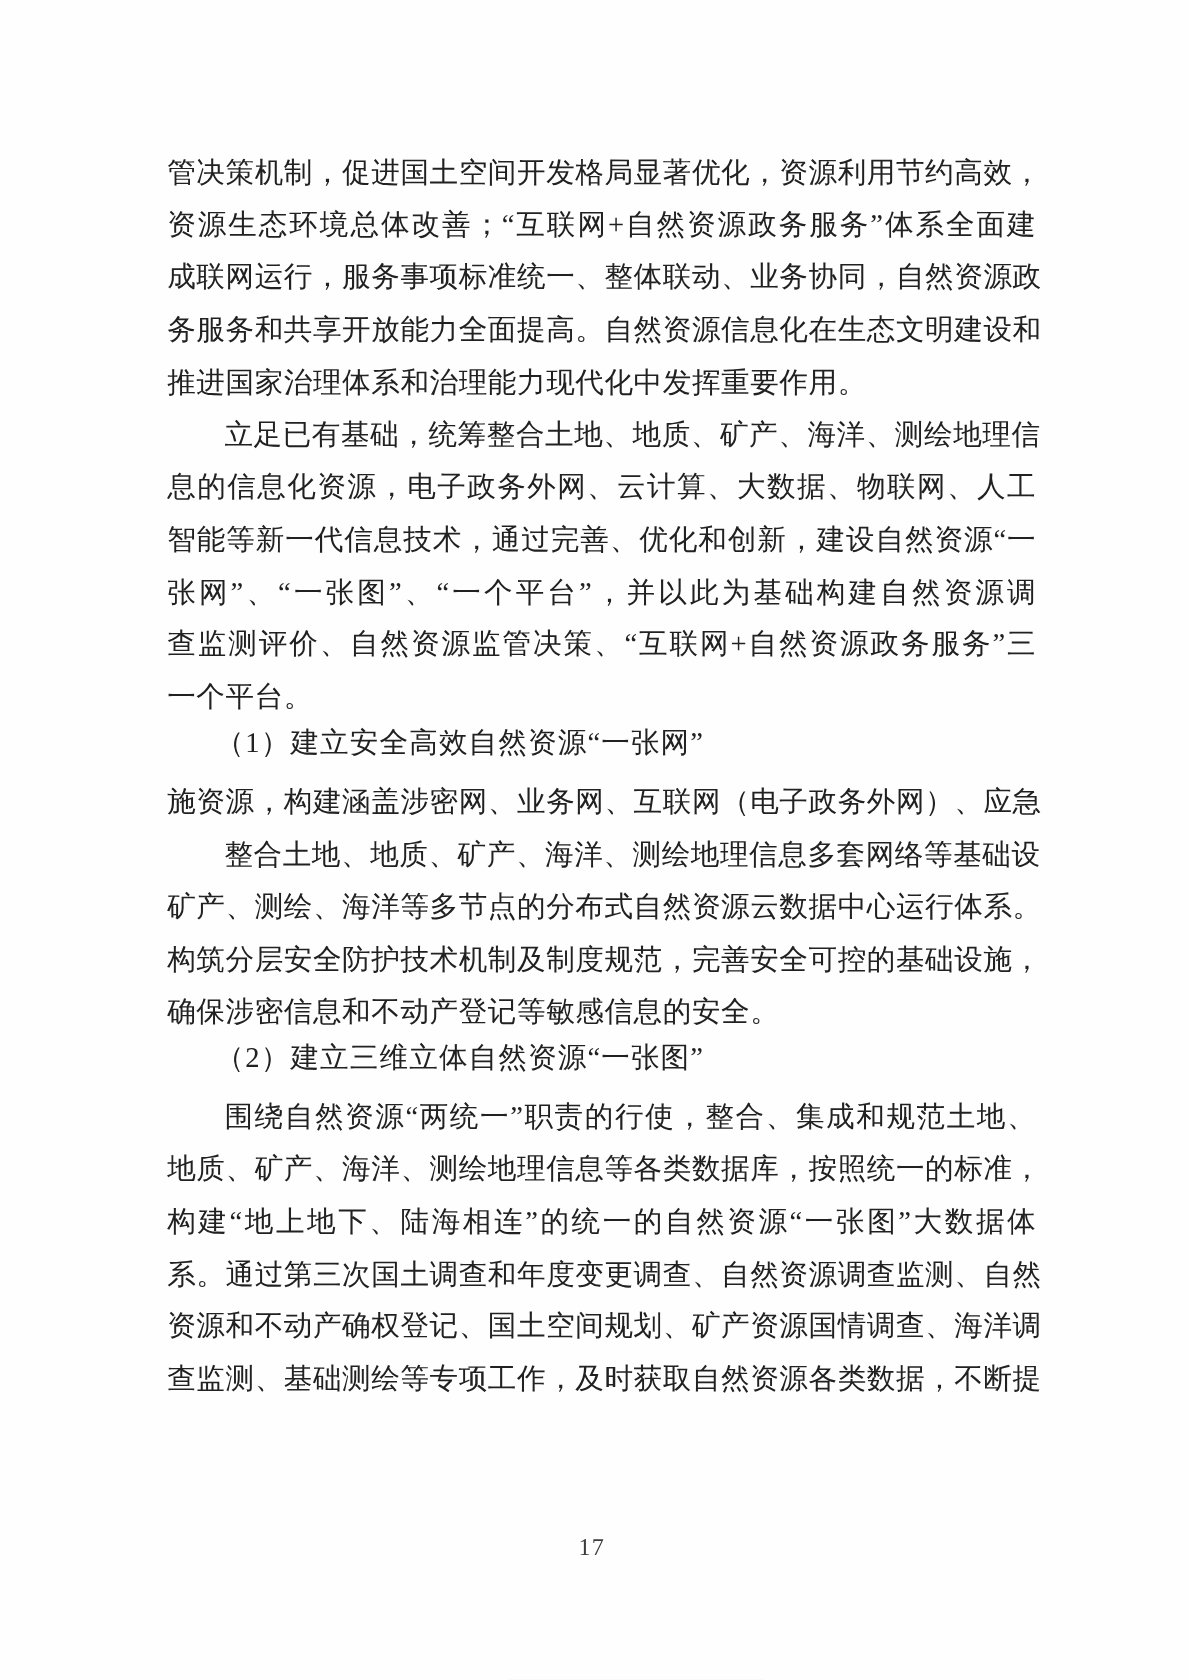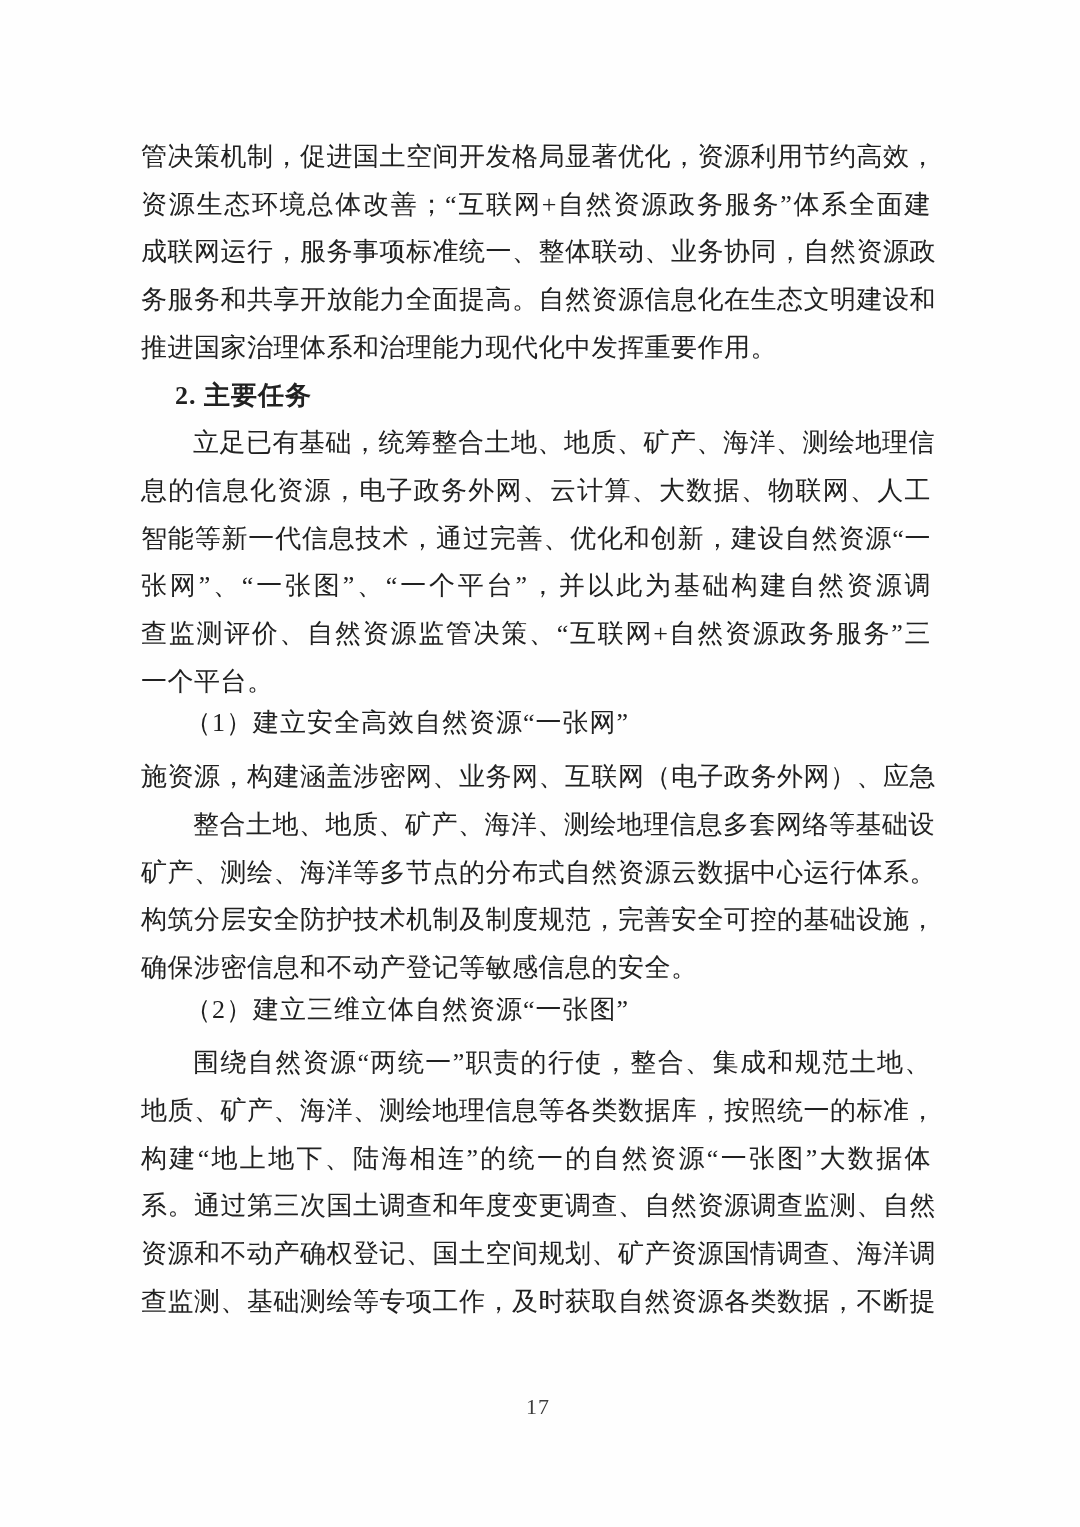--- a/index.html
+++ b/index.html
@@ -11,21 +11,21 @@
   .page {
     position: relative;
     width: 1080px;
     height: 1527px;
     background: #fefefe;
     overflow: hidden;
     color: #212121;
   }
   .text-block {
     position: absolute;
-    left: 141px;
+    left: 152px;
     top: 133px;
     width: 790px;
     font-size: 26px;
     line-height: 47.7px;
     color: #212121;
   }
   .line {
     text-align: justify;
     text-align-last: justify;
     white-space: nowrap;
@@ -65,21 +65,20 @@
 </head>
 <body>
 
 <div class="page">
   <div class="text-block">
     <div class="line">管决策机制，促进国土空间开发格局显著优化，资源利用节约高效，</div>
     <div class="line">资源生态环境总体改善；“互联网+自然资源政务服务”体系全面建</div>
     <div class="line">成联网运行，服务事项标准统一、整体联动、业务协同，自然资源政</div>
     <div class="line">务服务和共享开放能力全面提高。自然资源信息化在生态文明建设和</div>
     <div class="line last">推进国家治理体系和治理能力现代化中发挥重要作用。</div>
-    <div class="line heading-main">2. 主要任务</div>
     <div class="line indent2">立足已有基础，统筹整合土地、地质、矿产、海洋、测绘地理信</div>
     <div class="line">息的信息化资源，电子政务外网、云计算、大数据、物联网、人工</div>
     <div class="line">智能等新一代信息技术，通过完善、优化和创新，建设自然资源“一</div>
     <div class="line">张网”、“一张图”、“一个平台”，并以此为基础构建自然资源调</div>
     <div class="line">查监测评价、自然资源监管决策、“互联网+自然资源政务服务”三</div>
     <div class="line last">一个平台。</div>
     <div class="line heading-sub">（1）建立安全高效自然资源“一张网”</div>
     <div class="line">施资源，构建涵盖涉密网、业务网、互联网（电子政务外网）、应急</div>
     <div class="line indent2">整合土地、地质、矿产、海洋、测绘地理信息多套网络等基础设</div>
     <div class="line">矿产、测绘、海洋等多节点的分布式自然资源云数据中心运行体系。</div>

